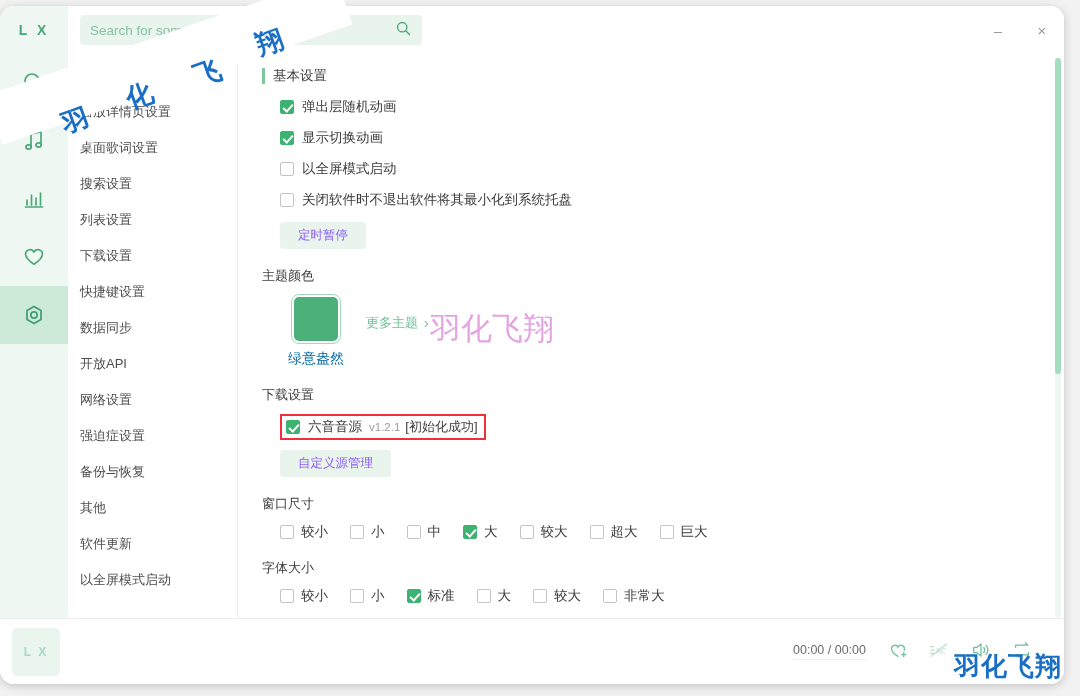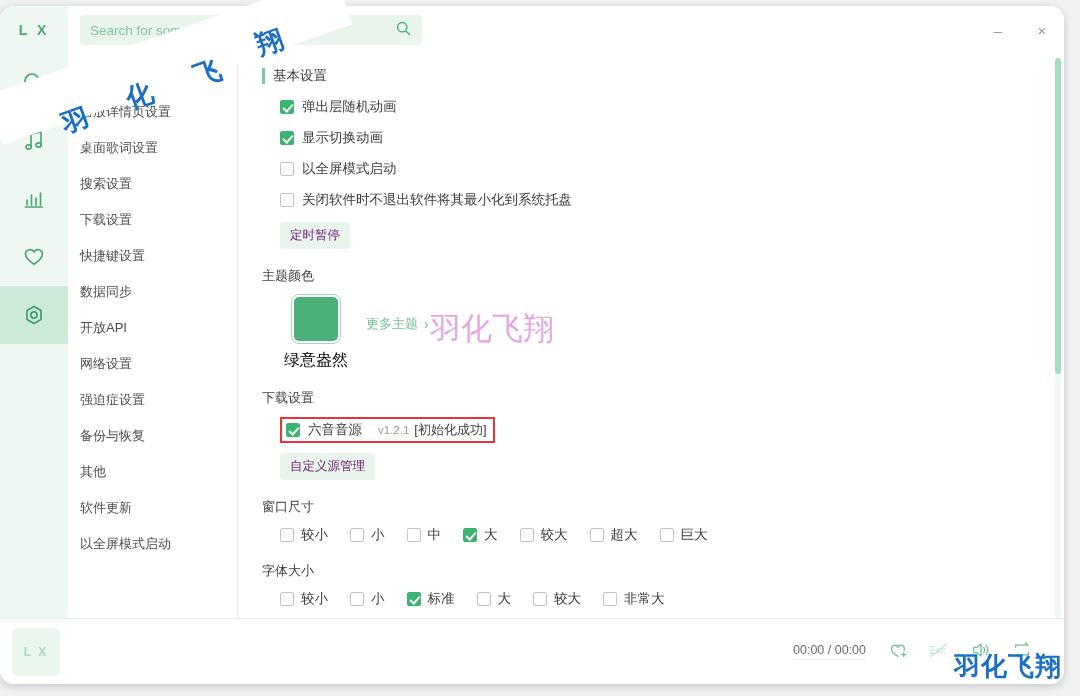--- a/index.html
+++ b/index.html
@@ -158,55 +158,55 @@
     width: 4px; height: 8px;
     border: solid #fff;
     border-width: 0 2px 2px 0;
     transform: rotate(42deg);
   }
   .cb-label { font-size: 13.5px; color: #3c3c3c; margin-left: 8px; white-space: nowrap; }
 
   .pill {
     display: inline-block;
     background: #e8f4ec;
-    color: #701a75;
+    color: #8b5cf6;
     font-size: 12.5px;
     border-radius: 3px;
-    padding: 5px 10px;
+    padding: 5px 18px;
     margin-left: 18px;
     cursor: pointer;
   }
 
   
   .theme-row { display: flex; align-items: center; margin-left: 10px; }
   .theme-item { width: 88px; text-align: center; cursor: pointer; }
   .swatch {
     width: 48px; height: 48px;
     border-radius: 7px;
     border: 2px solid #ffffff;
     outline: 1px solid #9fd9ba;
     margin: 0 auto 7px auto;
   }
-  .swatch-name { font-size: 16px; color: #000000; }
+  .swatch-name { font-size: 14px; color: #0369a1; }
   .more-theme {
     font-size: 13px; color: #6fbf94;
     display: flex; align-items: center; gap: 6px;
     cursor: pointer;
     margin-left: 6px; margin-bottom: 18px;
   }
   .more-theme .chev { font-size: 14px; }
 
   
   .src-wrap {
     display: inline-flex; align-items: center;
     margin-left: 18px;
     border: 2px solid #ed3237;
     padding: 2px 6px 2px 4px;
   }
-  .src-ver { font-size: 11.5px; color: #9a9a9a; margin-left: 16px; }
+  .src-ver { font-size: 11.5px; color: #9a9a9a; margin-left: 7px; }
   .src-state { font-size: 13px; color: #3c3c3c; margin-left: 5px; }
 
   
   .opt-row { display: flex; align-items: center; margin-left: 18px; gap: 22px; flex-wrap: nowrap; }
   .opt { display: flex; align-items: center; cursor: pointer; }
   .opt .cb-label { margin-left: 7px; }
 
   
   .player {
     height: 66px; flex: 0 0 66px;
@@ -370,20 +370,21 @@
         <div class="content">
 
           <div class="nav">
             <div class="nav-group">
               <span class="caret">▸</span>
               <span>基本设置</span>
             </div>
             <div class="nav-item">播放详情页设置</div>
             <div class="nav-item">桌面歌词设置</div>
             <div class="nav-item">搜索设置</div>
+            <div class="nav-item">列表设置</div>
             <div class="nav-item">下载设置</div>
             <div class="nav-item">快捷键设置</div>
             <div class="nav-item">数据同步</div>
             <div class="nav-item">开放API</div>
             <div class="nav-item">网络设置</div>
             <div class="nav-item">强迫症设置</div>
             <div class="nav-item">备份与恢复</div>
             <div class="nav-item">其他</div>
             <div class="nav-item">软件更新</div>
             <div class="nav-item">以全屏模式启动</div>

